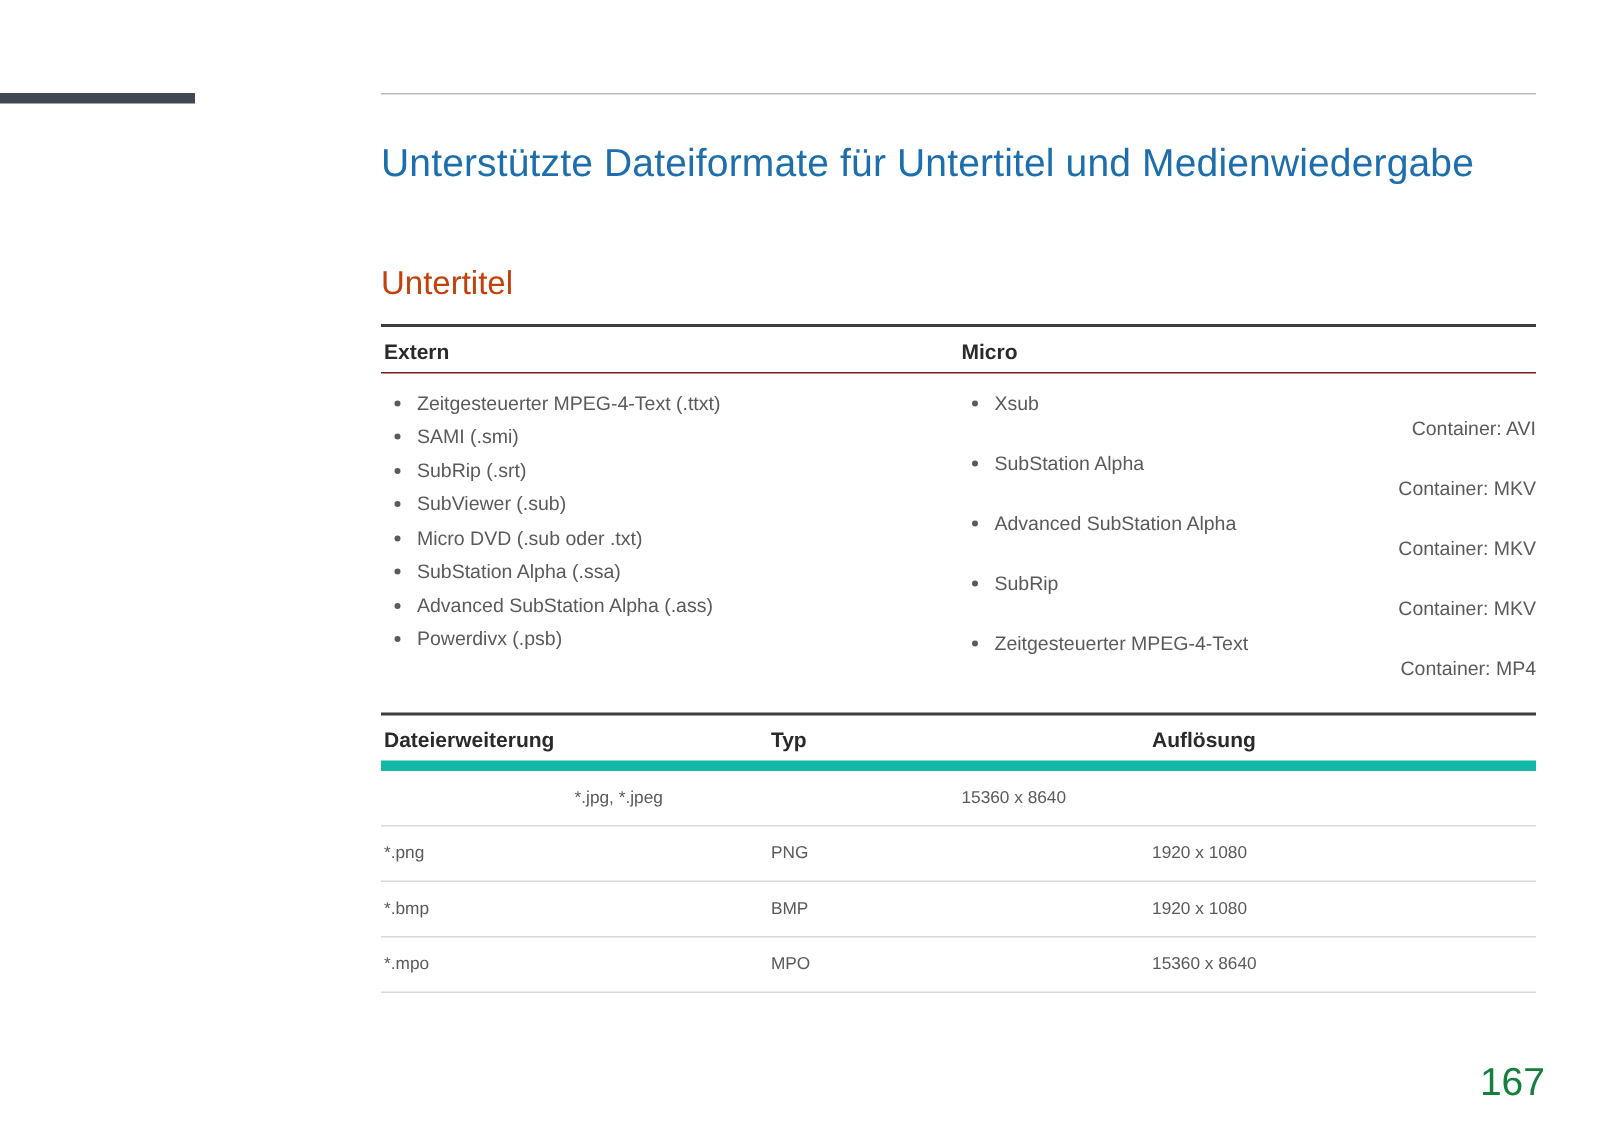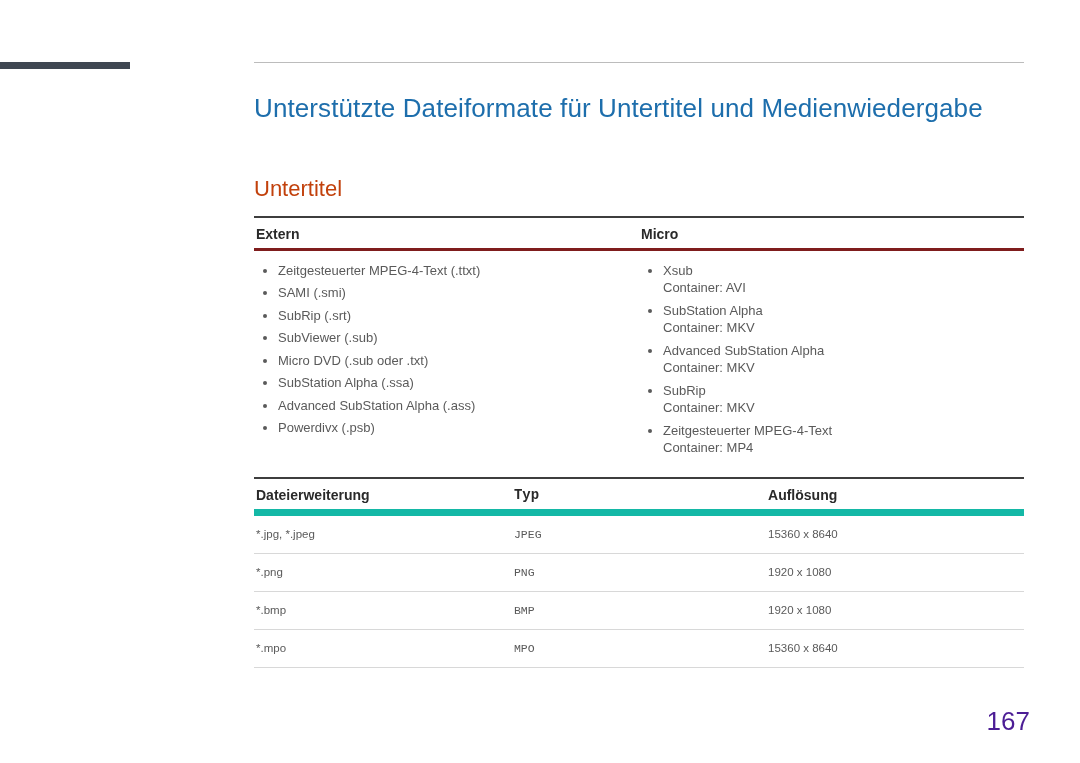--- a/index.html
+++ b/index.html
@@ -49,35 +49,36 @@
   .col {
     width: 50%;
   }
   .col-head {
     font-size: 14px;
     font-weight: 600;
     color: #2a2a2a;
     padding: 8px 0 6px 2px;
   }
   .col-head-row {
-    border-bottom: 3px solid #7f1d1d;
+    border-bottom: 1px solid #7f1d1d;
   }
   .items {
     padding: 8px 0 18px 24px;
   }
   .items li {
     font-size: 13px;
     color: #5a5a5a;
     list-style: disc;
     padding: 2.5px 0;
     line-height: 1.35;
   }
   .items li .sub {
     display: block;
     margin-left: 0;
+    text-align: right;
   }
   .res-header {
     display: flex;
     border-bottom: 7px solid #14b8a6;
   }
   .res-header > div {
     font-size: 14px;
     font-weight: 600;
     color: #2a2a2a;
     padding: 8px 0 6px 2px;
@@ -86,30 +87,30 @@
     display: flex;
     border-bottom: 1px solid #d8d8d8;
     justify-content: center;
   }
   .res-row > div {
     font-size: 11.5px;
     color: #5a5a5a;
     padding: 12px 0 12px 2px;
   }
   .c1 { width: 33.5%; }
-  .c2 { width: 33%; font-family: Liberation Mono, monospace; }
+  .c2 { width: 33%; }
   .c3 { width: 33.5%; }
   .sec-gap { margin-top: 30px; margin-bottom: 14px; }
   .pagenum {
     position: absolute;
     right: 50px;
     bottom: 26px;
     font-size: 26px;
     font-weight: 400;
-    color: #4c1d95;
+    color: #15803d;
   }
 </style>
 </head>
 <body>
 
 <div class="side-tab"></div>
 
 <div class="page">
   <div class="topline"></div>
 
@@ -150,21 +151,20 @@
 
   <div class="tbl-top">
     <div class="res-header">
       <div class="c1">Dateierweiterung</div>
       <div class="c2">Typ</div>
       <div class="c3">Auflösung</div>
     </div>
     <div id="res-body">
         <div class="res-row">
           <div class="c1">*.jpg, *.jpeg</div>
-          <div class="c2">JPEG</div>
           <div class="c3">15360 x 8640</div>
         </div>
         <div class="res-row">
           <div class="c1">*.png</div>
           <div class="c2">PNG</div>
           <div class="c3">1920 x 1080</div>
         </div>
         <div class="res-row">
           <div class="c1">*.bmp</div>
           <div class="c2">BMP</div>

